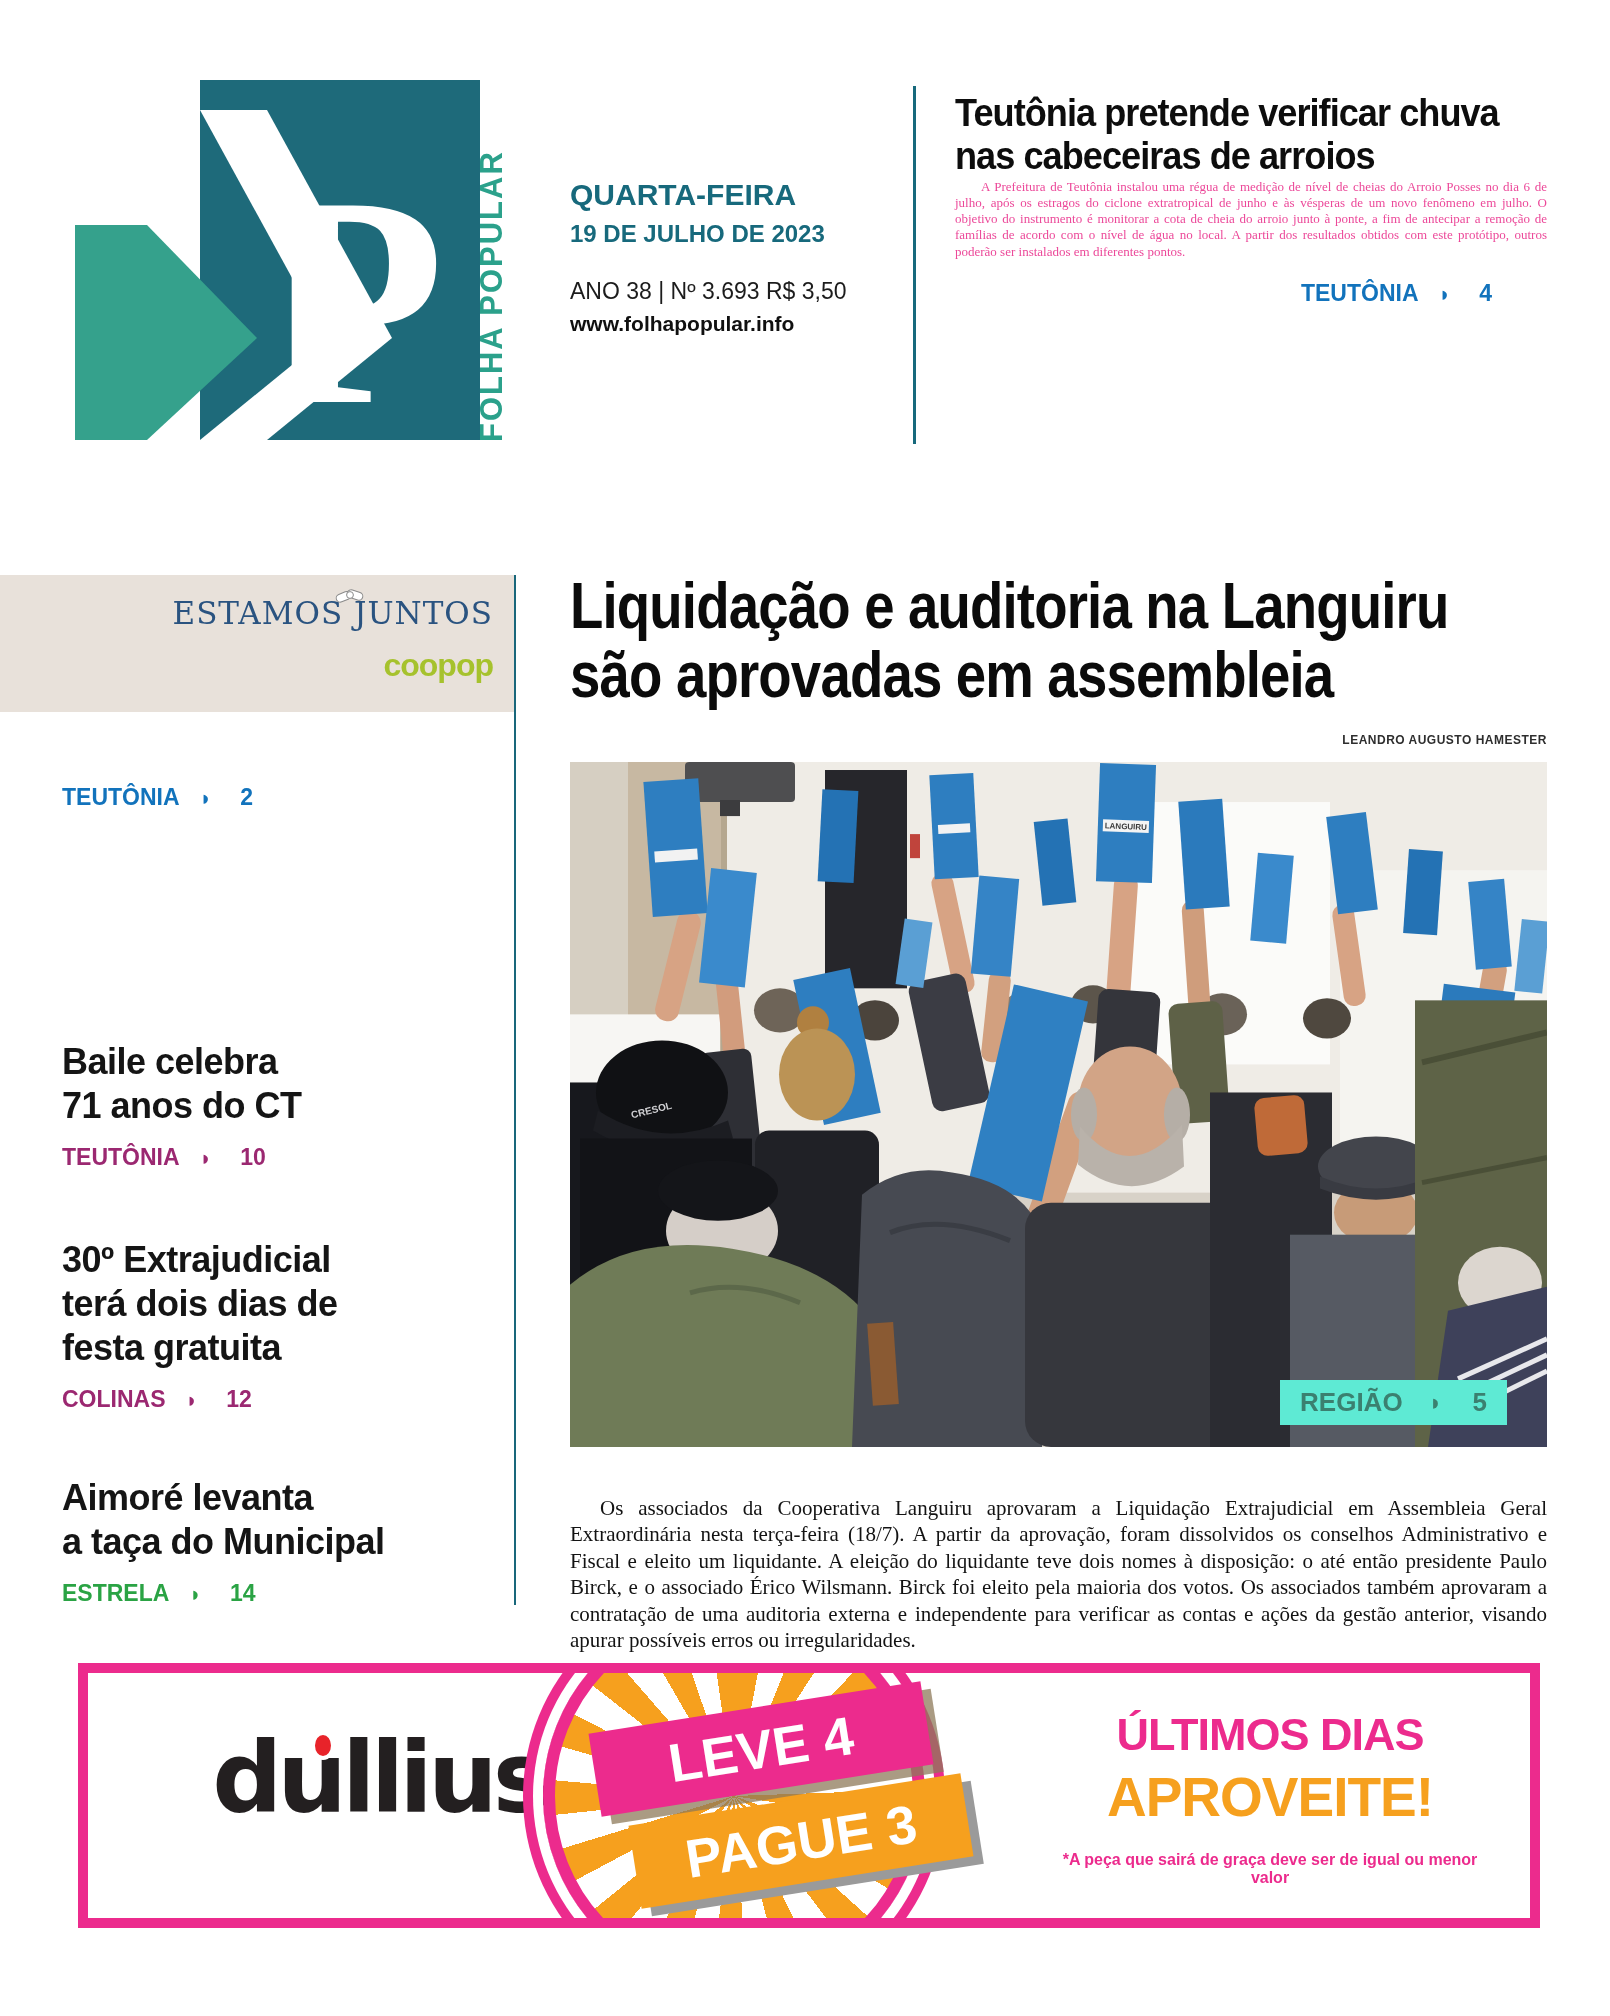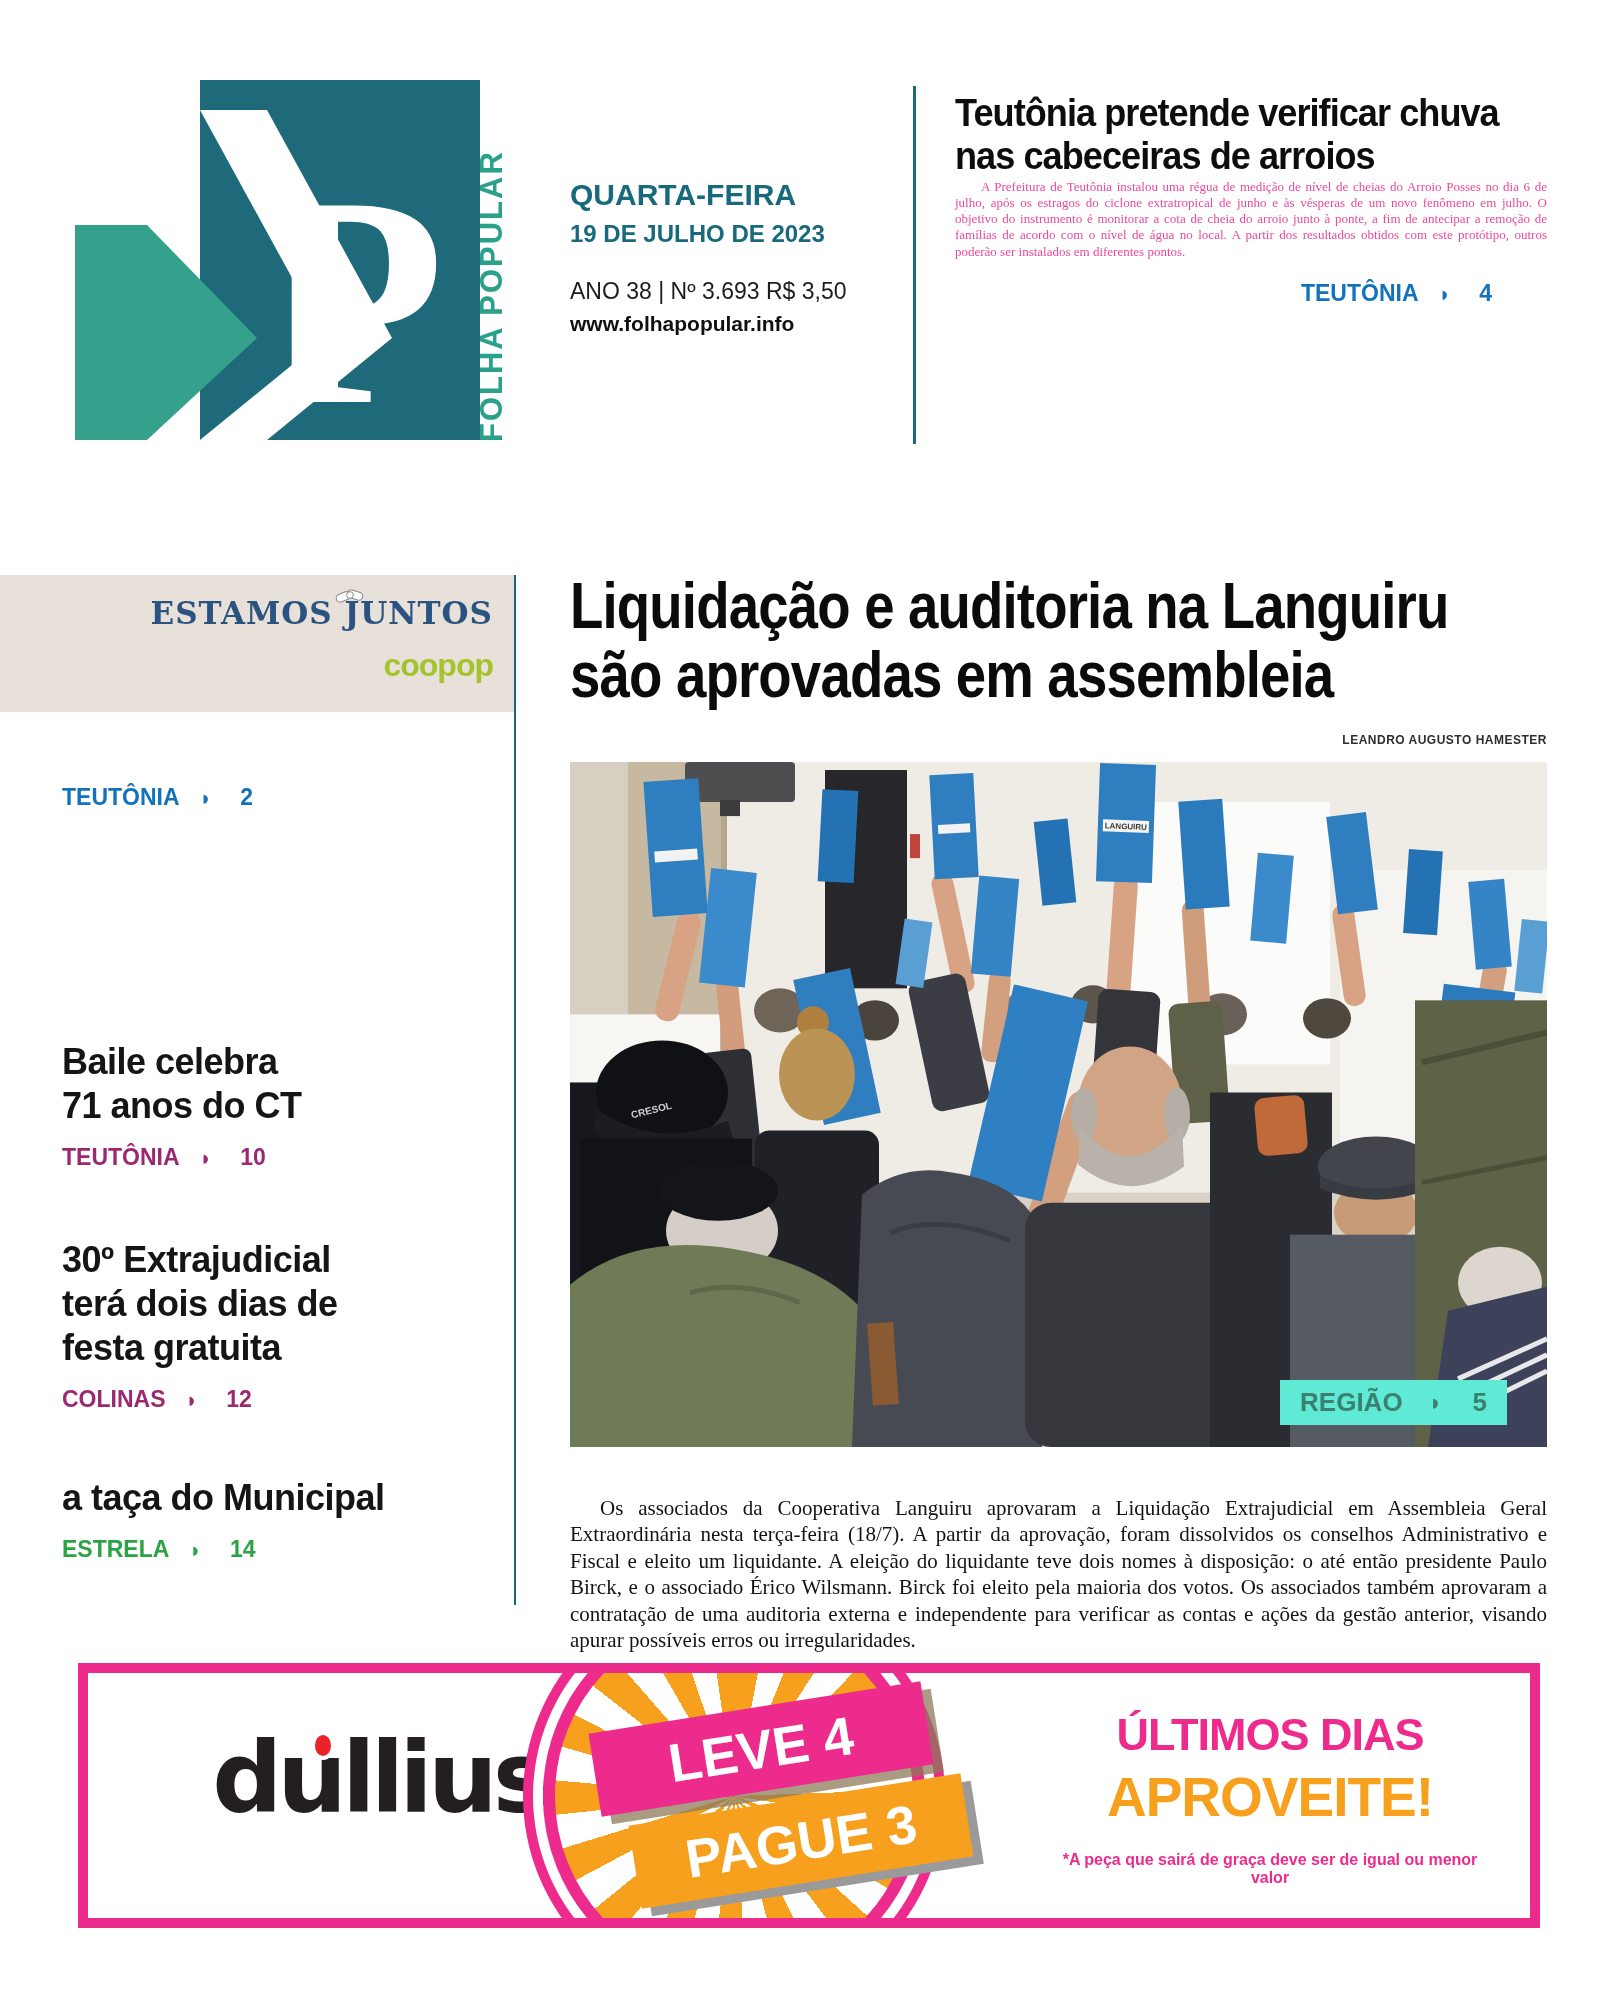--- a/index.html
+++ b/index.html
@@ -34,21 +34,21 @@
   }
   .tag-row { display:flex; align-items:center; font-weight:bold; font-size:23px; letter-spacing:0; }
   .tag-row .tag-arrow { font-size:21px; margin:0 0 0 20px; line-height:1; }
   .tag-row .tag-page { margin-left:28px; }
   .top-story-tag { justify-content:flex-end; margin-top:20px; padding-right:55px; }
 
   
   .promo-banner { left:0; top:575px; width:515px; height:137px; background:#e8e1da; }
   .promo-slogan {
     position:absolute; right:22px; top:20px;
-    font-family:"DejaVu Serif", serif; font-weight:bold; font-size:31px;
+    font-family:"DejaVu Serif", serif; font-weight:normal; font-size:31px;
     color:#2a5380; letter-spacing:1px;
   }
   .hands-icon { position:absolute; right:148px; top:8px; }
   .promo-brand {
     position:absolute; right:22px; top:72px;
     font-weight:bold; font-size:32px; color:#a6c22d; letter-spacing:-1px;
   }
   .col-rule { left:514px; top:575px; width:2px; height:1030px; background:#19677b; }
 
   
@@ -178,20 +178,21 @@
   </div>
   <div class="tag-row sb-tag" style="color:#9b2871">
     <span>COLINAS</span>
     <span class="tag-arrow">◗</span>
     <span class="tag-page">12</span>
   </div>
 </div>
 
 <div class="abs sb-item sb-4">
   <div class="sb-title">
+    <div>Aimoré levanta</div>
     <div>a taça do Municipal</div>
   </div>
   <div class="tag-row sb-tag" style="color:#2aa344">
     <span>ESTRELA</span>
     <span class="tag-arrow">◗</span>
     <span class="tag-page">14</span>
   </div>
 </div>
 
 <div class="abs main-title">

